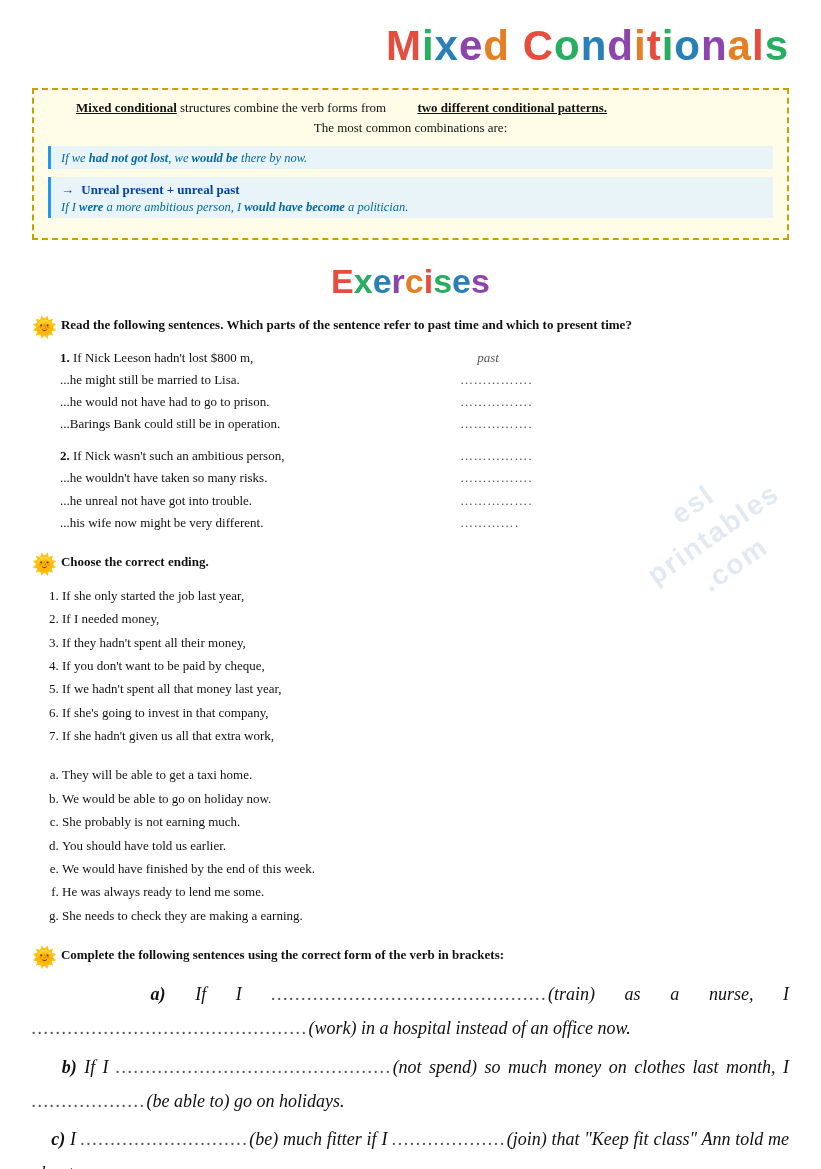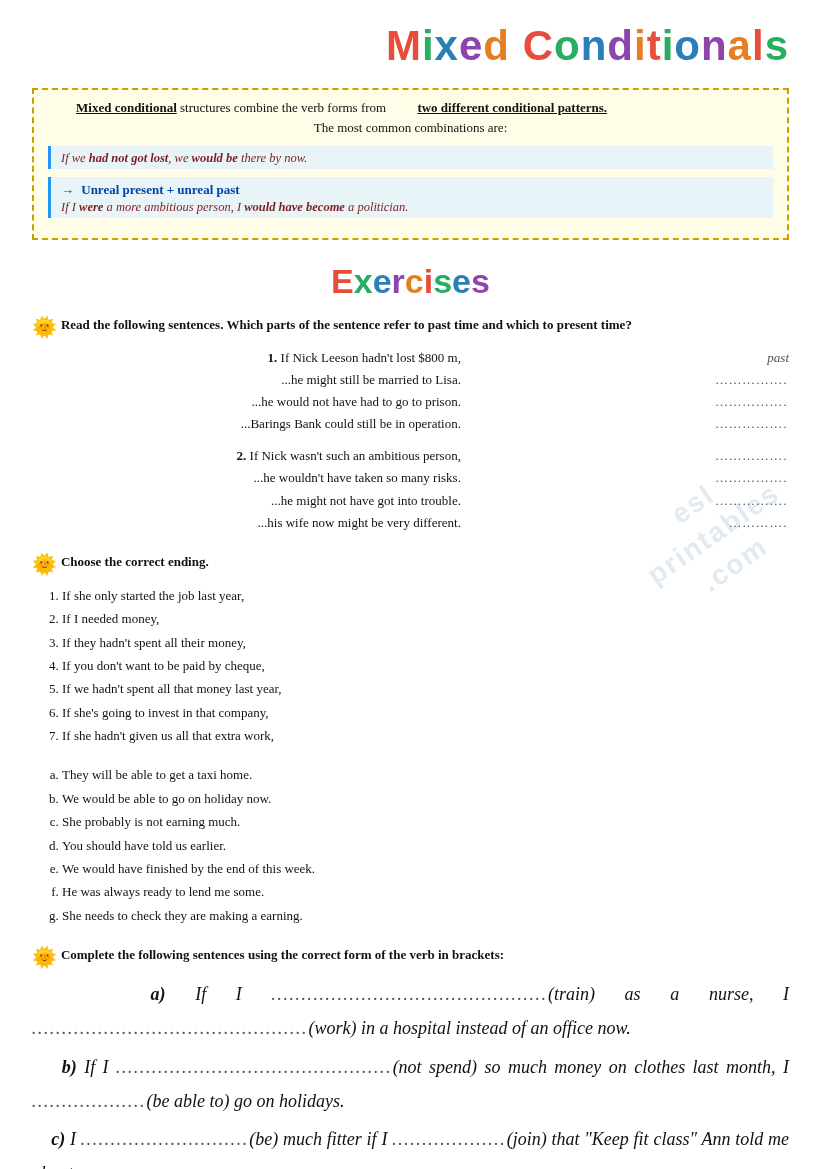--- a/index.html
+++ b/index.html
@@ -50,21 +50,21 @@
     }
     .combo-block .combo-title {
       font-size: 13px;
       color: #0044aa;
       font-weight: bold;
       margin-bottom: 2px;
     }
     .combo-block .combo-example {
       font-style: italic;
       font-size: 12.5px;
-      color: #7f1d1d;
+      color: #0369a1;
     }
     .arrow-symbol {
       color: #0044aa;
       font-weight: bold;
       margin-right: 4px;
     }
     .bold { font-weight: bold; }
     .underline { text-decoration: underline; margin-left: 28px; }
 
     
@@ -92,21 +92,20 @@
       font-weight: bold;
       font-size: 13px;
       text-align: justify;
       line-height: 1.5;
     }
 
     
     .exercise-content {
       margin-left: 28px;
       margin-bottom: 14px;
-      text-align: right;
     }
 
     
     .nl-table {
       width: 100%;
       margin-bottom: 10px;
       border-collapse: collapse;
     }
     .nl-table td {
       vertical-align: top;
@@ -239,21 +238,21 @@
         <td class="nl-left">
           <span class="bold">2. </span>If Nick wasn't such an ambitious person,
         </td>
         <td class="nl-right"><span class="dots">…………….</span></td>
       </tr>
       <tr>
         <td class="nl-left">...he wouldn't have taken so many risks.</td>
         <td class="nl-right"><span class="dots">…………….</span></td>
       </tr>
       <tr>
-        <td class="nl-left">...he might not have got into trouble.</td>
+        <td class="nl-left">...he unreal not have got into trouble.</td>
         <td class="nl-right"><span class="dots">…………….</span></td>
       </tr>
       <tr>
         <td class="nl-left">...his wife now might be very different.</td>
         <td class="nl-right"><span class="dots">………….</span></td>
       </tr>
     </tbody>
       </table>
   </div>
 </div>

